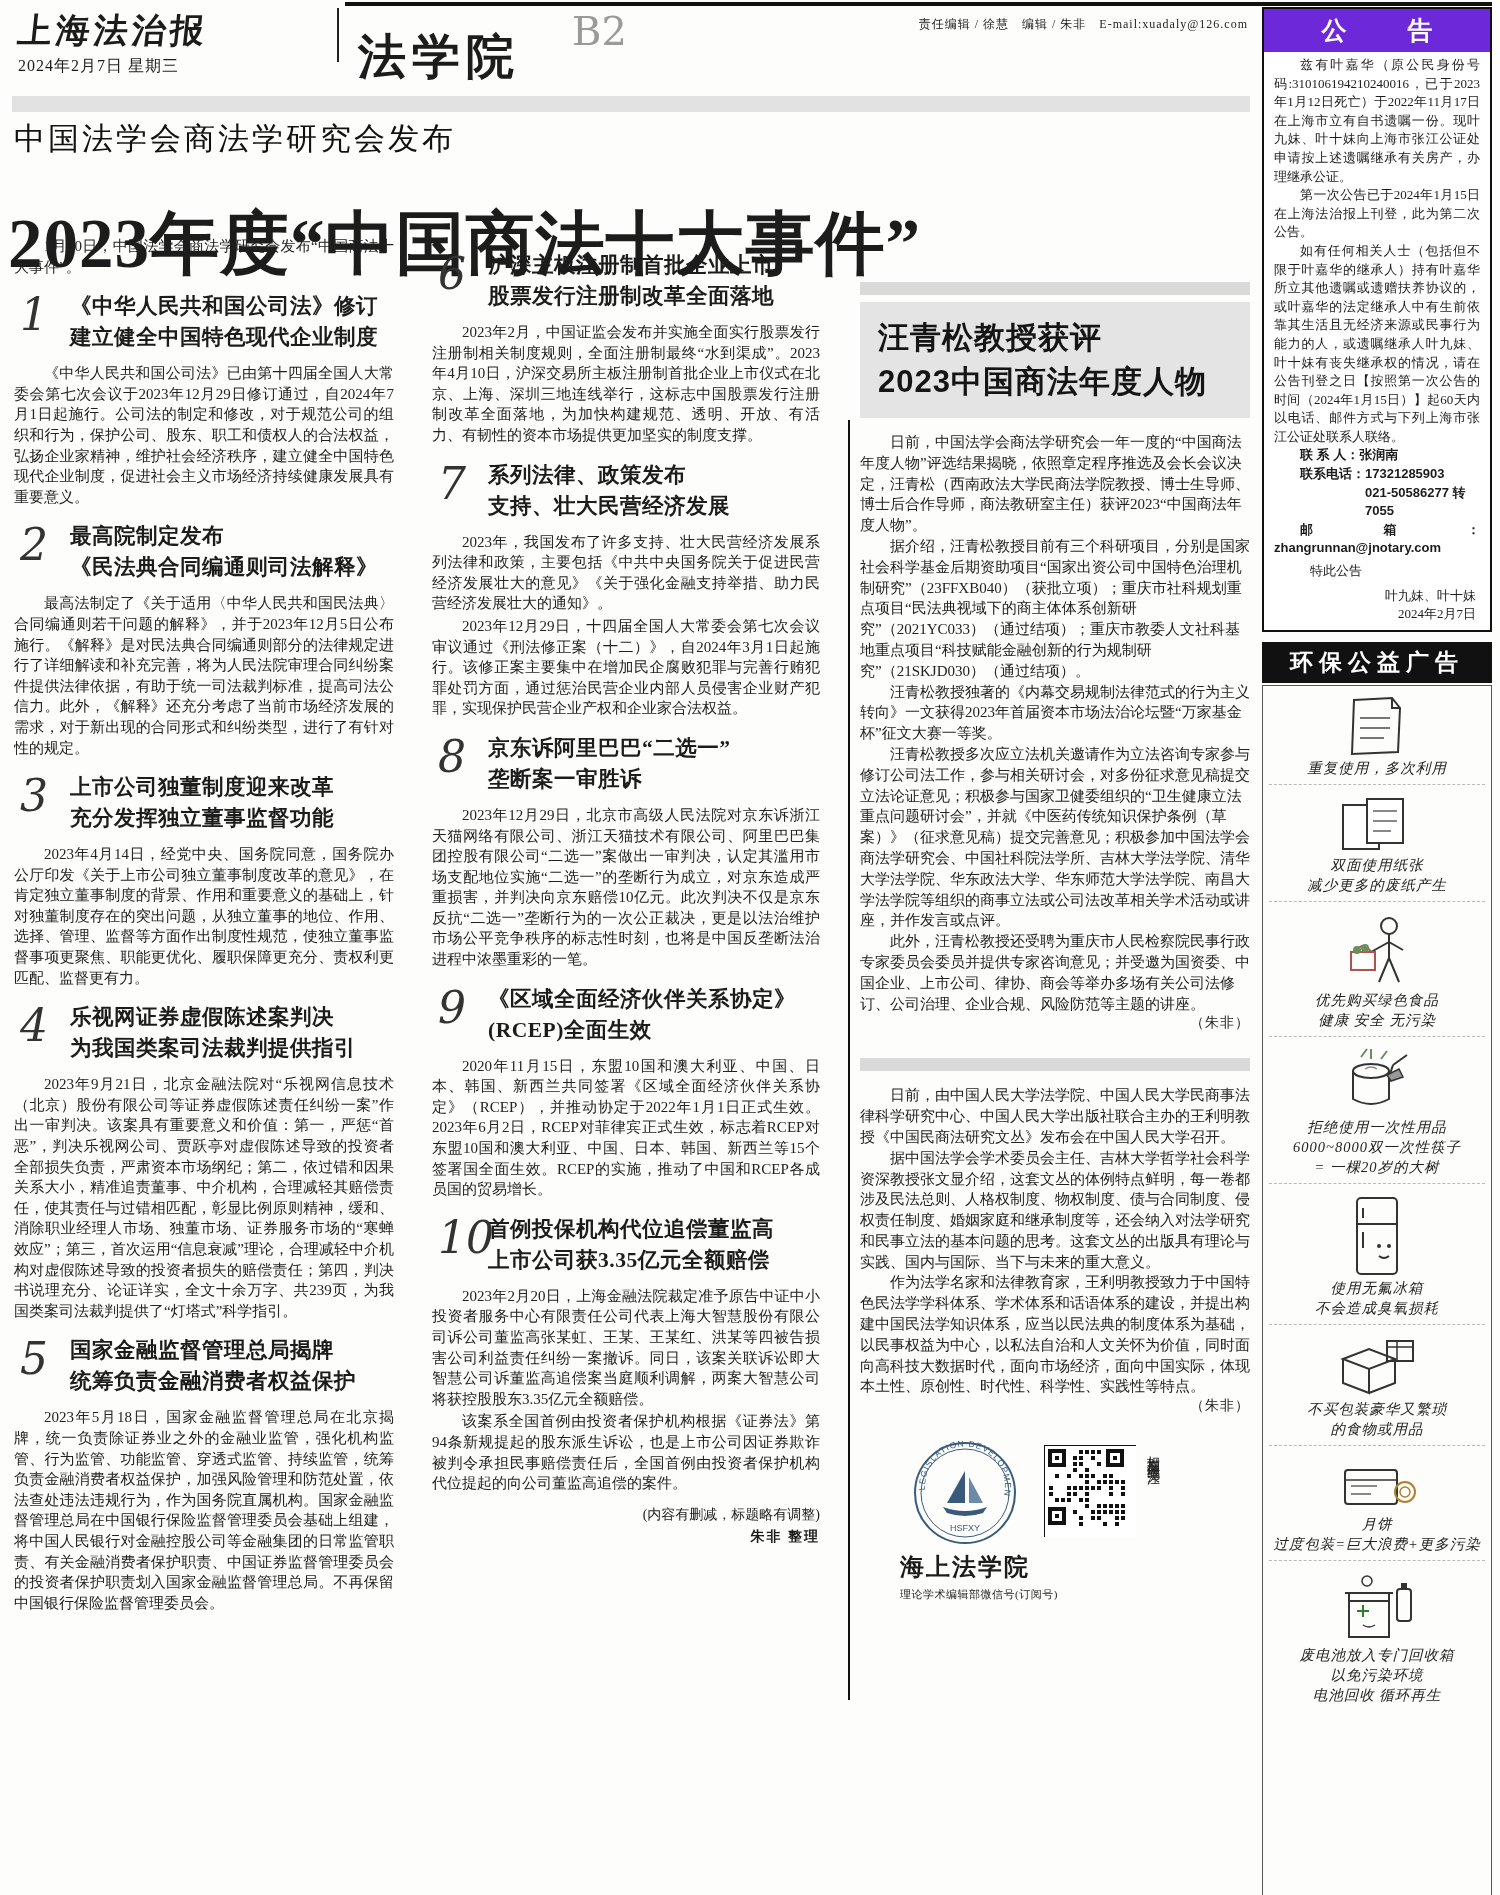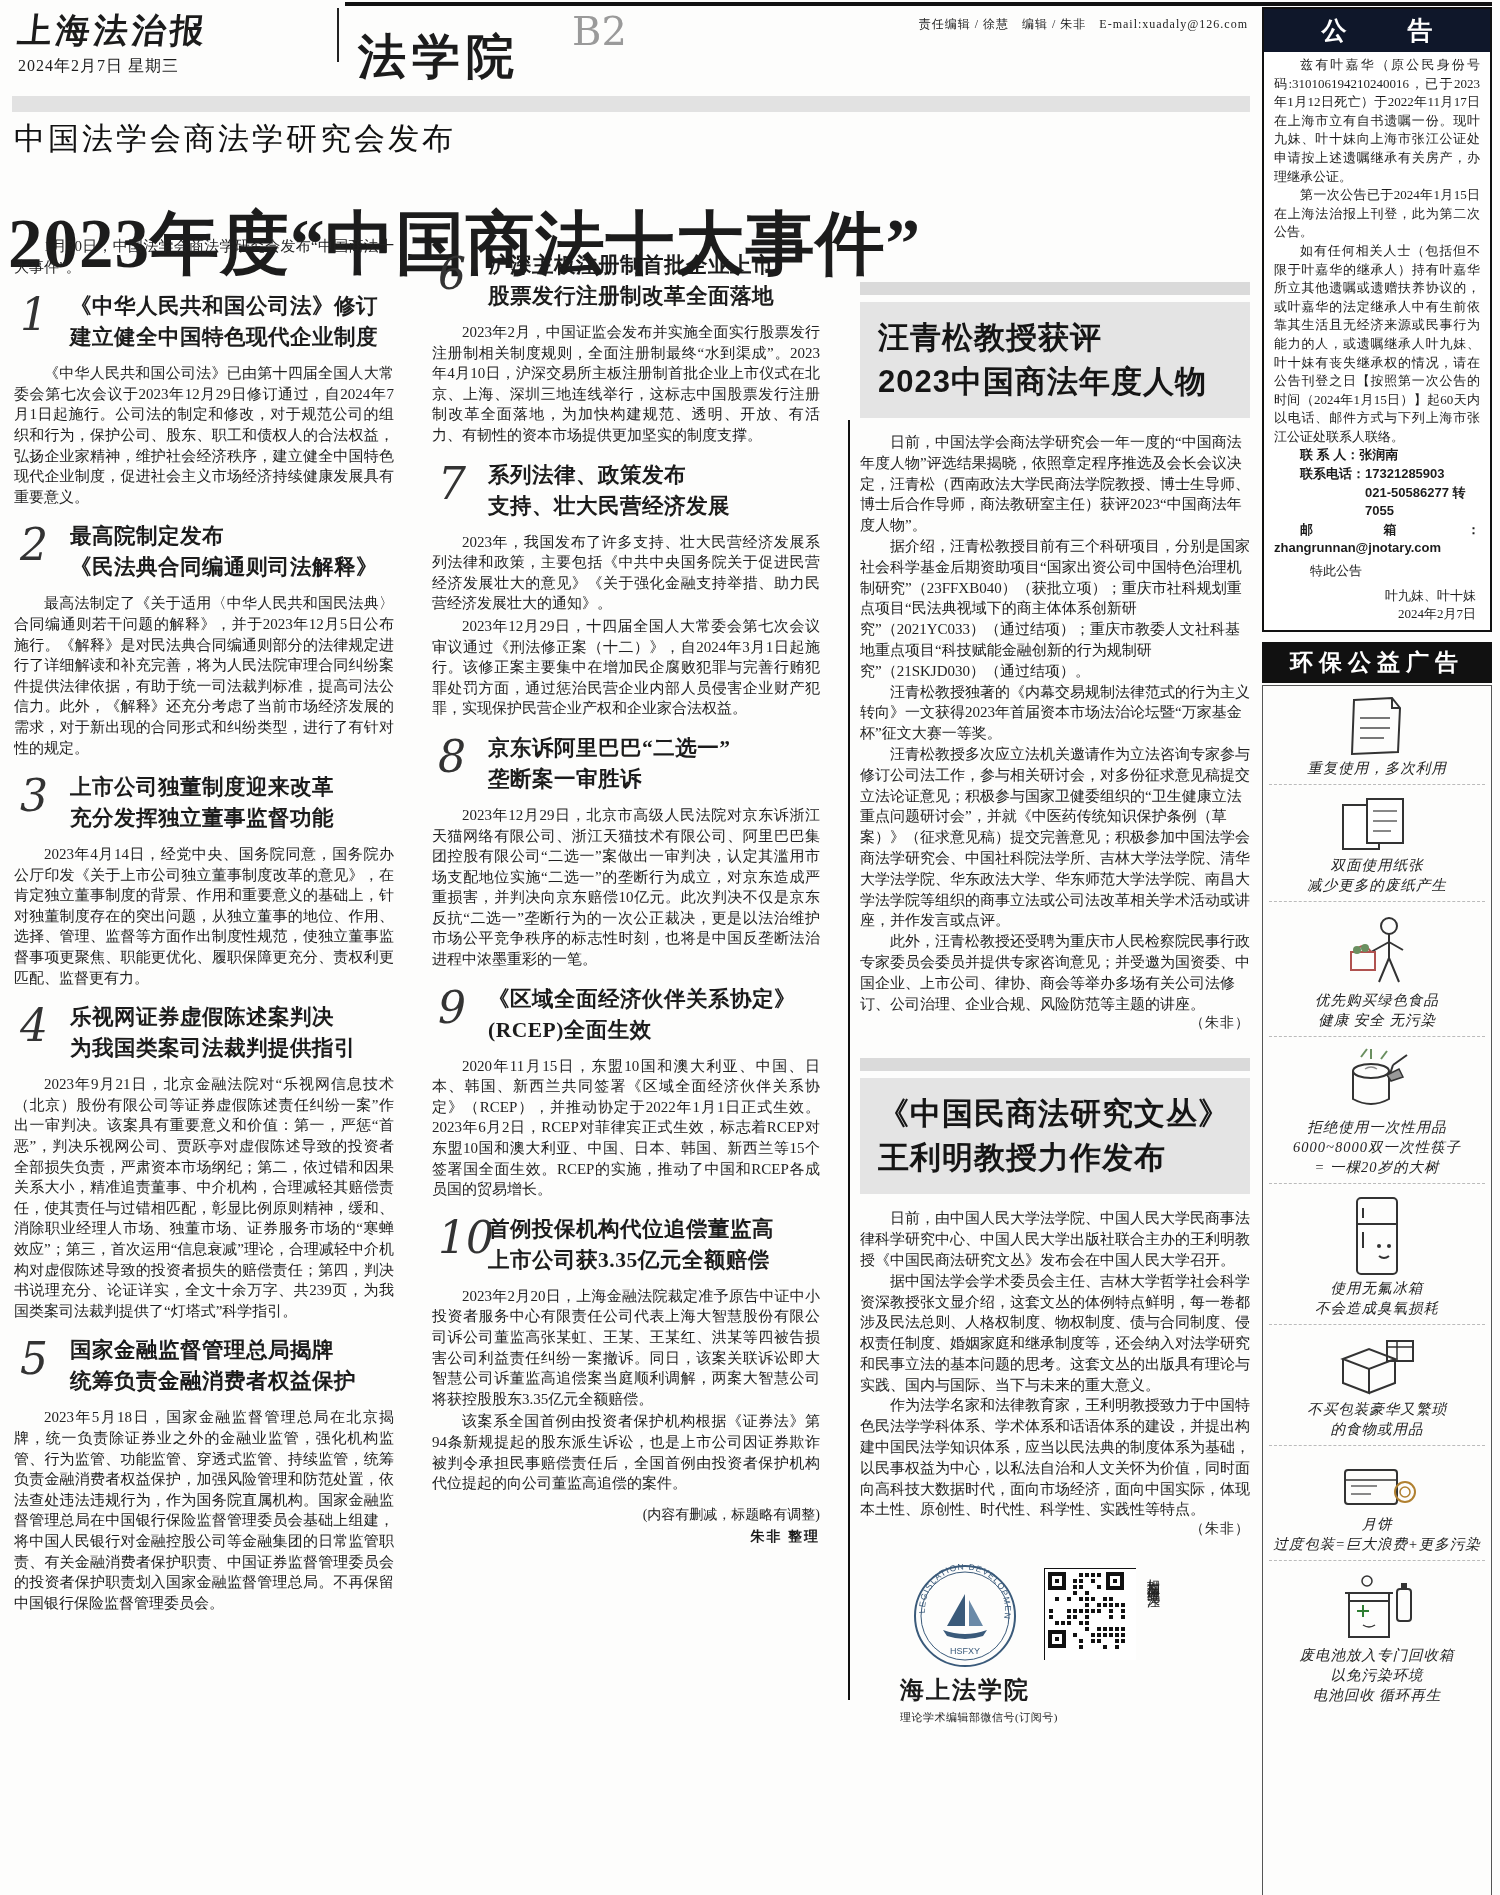--- a/index.html
+++ b/index.html
@@ -47,21 +47,21 @@
   
   .logo-row{margin-top:26px;display:flex;align-items:flex-start;gap:14px;padding-left:40px;}
   .logo-block{text-align:center;width:130px;}
   .logo-name{font-family:"Liberation Sans",sans-serif;font-weight:900;font-size:24px;letter-spacing:2px;margin-top:2px;}
   .logo-sub{font-size:11px;margin-top:4px;letter-spacing:0.5px;white-space:nowrap;}
   .qr-wrap{display:flex;gap:8px;align-items:flex-start;margin-top:4px;}
   .qr-caption{writing-mode:vertical-rl;font-size:13px;letter-spacing:2px;height:90px;color:#222;}
   
   .sidebar{position:absolute;left:1262px;top:7px;width:230px;}
   .notice{border:2px solid #111;background:#fff;}
-  .notice-head{background:#0f172a;color:#fff;text-align:center;font-family:"Liberation Sans",sans-serif;
+  .notice-head{background:#6d28d9;color:#fff;text-align:center;font-family:"Liberation Sans",sans-serif;
                font-weight:bold;font-size:25px;letter-spacing:18px;padding:5px 0 5px 18px;}
   .notice-body{padding:4px 10px 6px 10px;text-align:justify;}
   .notice-body p{font-size:13px;line-height:18.6px;margin:0;text-indent:2em;}
   .notice-contact{font-size:13px;line-height:19px;margin:0;font-weight:bold;font-family:"Liberation Sans",sans-serif;}
   .notice-sign{font-size:13px;line-height:19px;margin:0;text-align:right;padding-right:4px;}
   .psa-head{margin-top:10px;background:#111;color:#fff;text-align:center;font-family:Liberation Mono, monospace;
             font-weight:900;font-size:23px;letter-spacing:6px;padding:5px 0;}
   .psa-box{border:1px solid #555;margin-top:2px;padding:8px 6px;height:1238px;overflow:hidden;}
   .psa-item{text-align:center;margin-bottom:10px;padding-bottom:6px;border-bottom:1px dashed #bbb;}
   .psa-item:last-child{border-bottom:none;}
@@ -188,23 +188,20 @@
             <p>日前，中国法学会商法学研究会一年一度的“中国商法年度人物”评选结果揭晓，依照章定程序推选及会长会议决定，汪青松（西南政法大学民商法学院教授、博士生导师、博士后合作导师，商法教研室主任）获评2023“中国商法年度人物”。</p>
             <p>据介绍，汪青松教授目前有三个科研项目，分别是国家社会科学基金后期资助项目“国家出资公司中国特色治理机制研究”（23FFXB040）（获批立项）；重庆市社科规划重点项目“民法典视域下的商主体体系创新研究”（2021YC033）（通过结项）；重庆市教委人文社科基地重点项目“科技赋能金融创新的行为规制研究”（21SKJD030）（通过结项）。</p>
             <p>汪青松教授独著的《内幕交易规制法律范式的行为主义转向》一文获得2023年首届资本市场法治论坛暨“万家基金杯”征文大赛一等奖。</p>
             <p>汪青松教授多次应立法机关邀请作为立法咨询专家参与修订公司法工作，参与相关研讨会，对多份征求意见稿提交立法论证意见；积极参与国家卫健委组织的“卫生健康立法重点问题研讨会”，并就《中医药传统知识保护条例（草案）》（征求意见稿）提交完善意见；积极参加中国法学会商法学研究会、中国社科院法学所、吉林大学法学院、清华大学法学院、华东政法大学、华东师范大学法学院、南昌大学法学院等组织的商事立法或公司法改革相关学术活动或讲座，并作发言或点评。</p>
             <p>此外，汪青松教授还受聘为重庆市人民检察院民事行政专家委员会委员并提供专家咨询意见；并受邀为国资委、中国企业、上市公司、律协、商会等举办多场有关公司法修订、公司治理、企业合规、风险防范等主题的讲座。</p>
           </div>
           <div class="feat-byline">（朱非）</div>
         </article>
         <article class="feat-article">
           <div class="feat-strip"></div>
-          <div class="feat-titlebox">
-            <h2 class="feat-title"><span>《中国民商法研究文丛》</span><br><span>王利明教授力作发布</span></h2>
-          </div>
           <div class="feat-body">
             <p>日前，由中国人民大学法学院、中国人民大学民商事法律科学研究中心、中国人民大学出版社联合主办的王利明教授《中国民商法研究文丛》发布会在中国人民大学召开。</p>
             <p>据中国法学会学术委员会主任、吉林大学哲学社会科学资深教授张文显介绍，这套文丛的体例特点鲜明，每一卷都涉及民法总则、人格权制度、物权制度、债与合同制度、侵权责任制度、婚姻家庭和继承制度等，还会纳入对法学研究和民事立法的基本问题的思考。这套文丛的出版具有理论与实践、国内与国际、当下与未来的重大意义。</p>
             <p>作为法学名家和法律教育家，王利明教授致力于中国特色民法学学科体系、学术体系和话语体系的建设，并提出构建中国民法学知识体系，应当以民法典的制度体系为基础，以民事权益为中心，以私法自治和人文关怀为价值，同时面向高科技大数据时代，面向市场经济，面向中国实际，体现本土性、原创性、时代性、科学性、实践性等特点。</p>
           </div>
           <div class="feat-byline">（朱非）</div>
         </article>
       </div>
     <div class="logo-row">
       <div class="logo-block">

